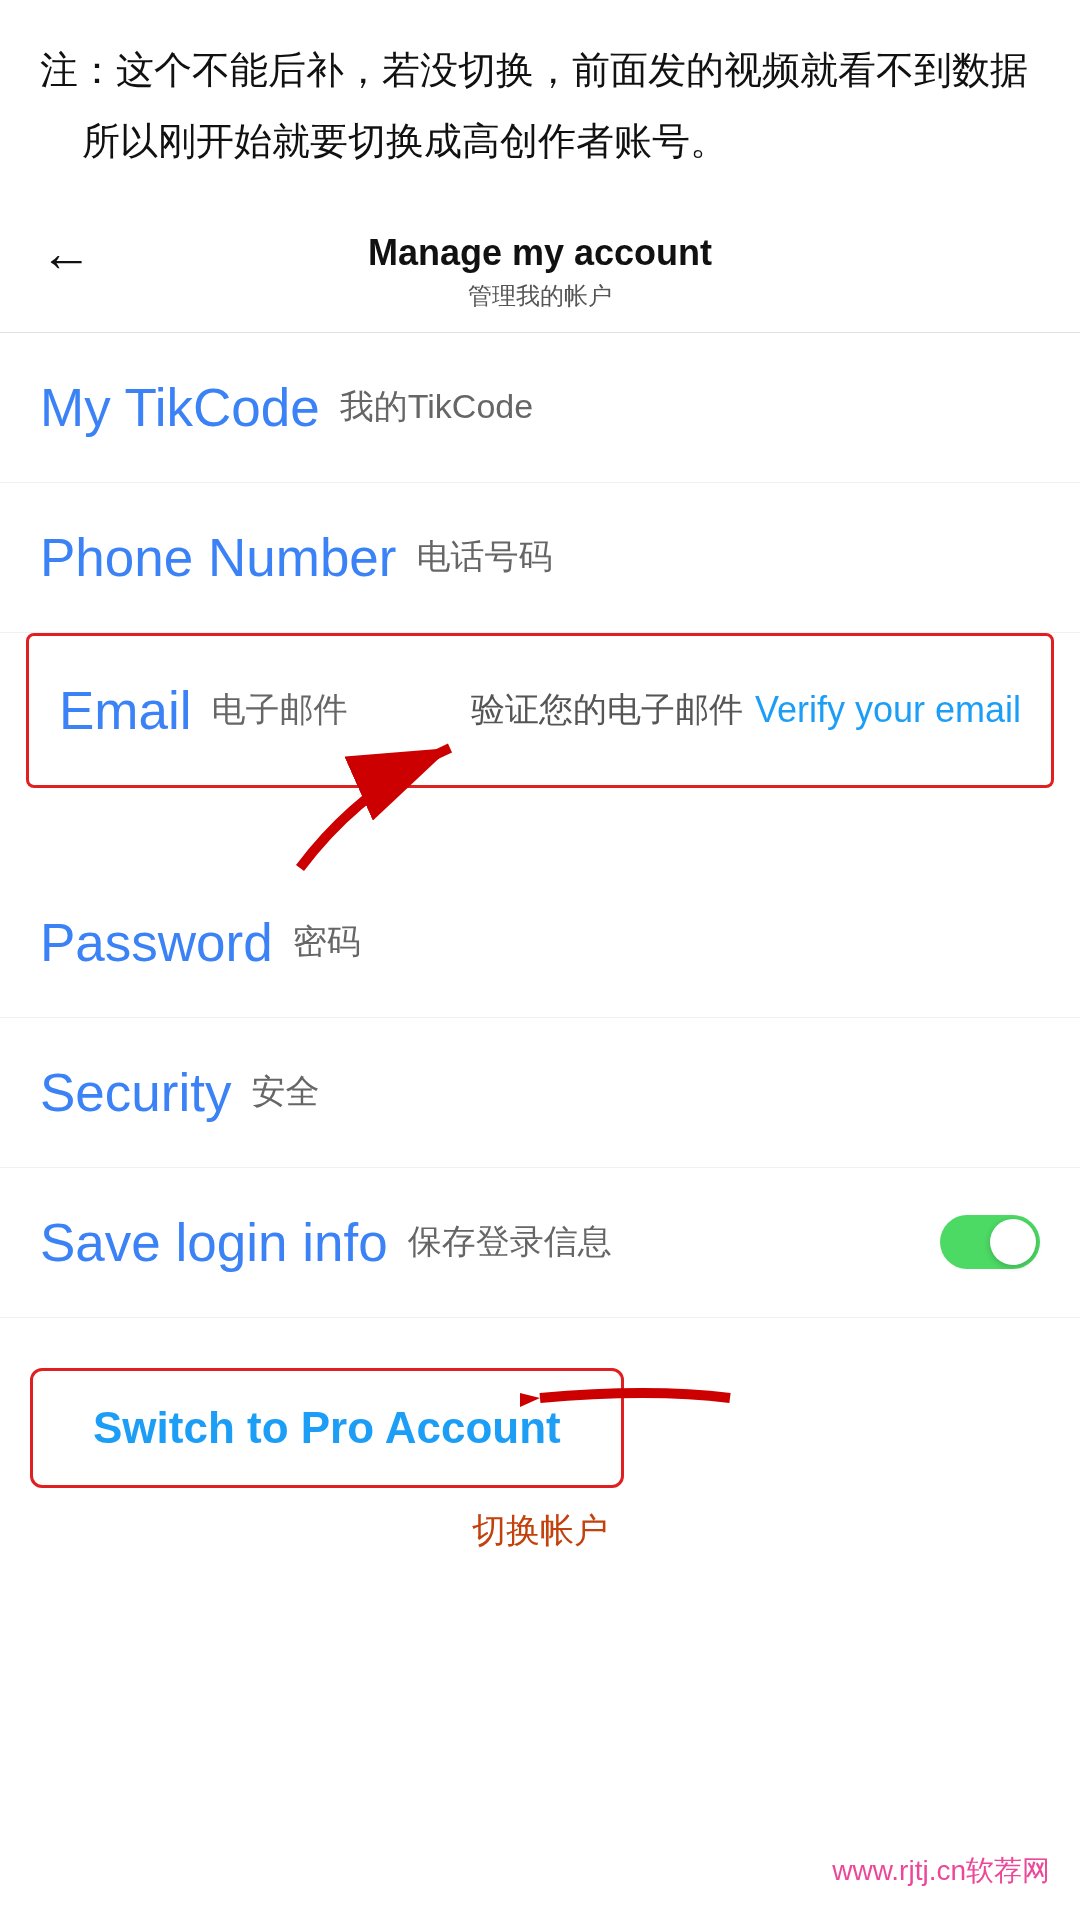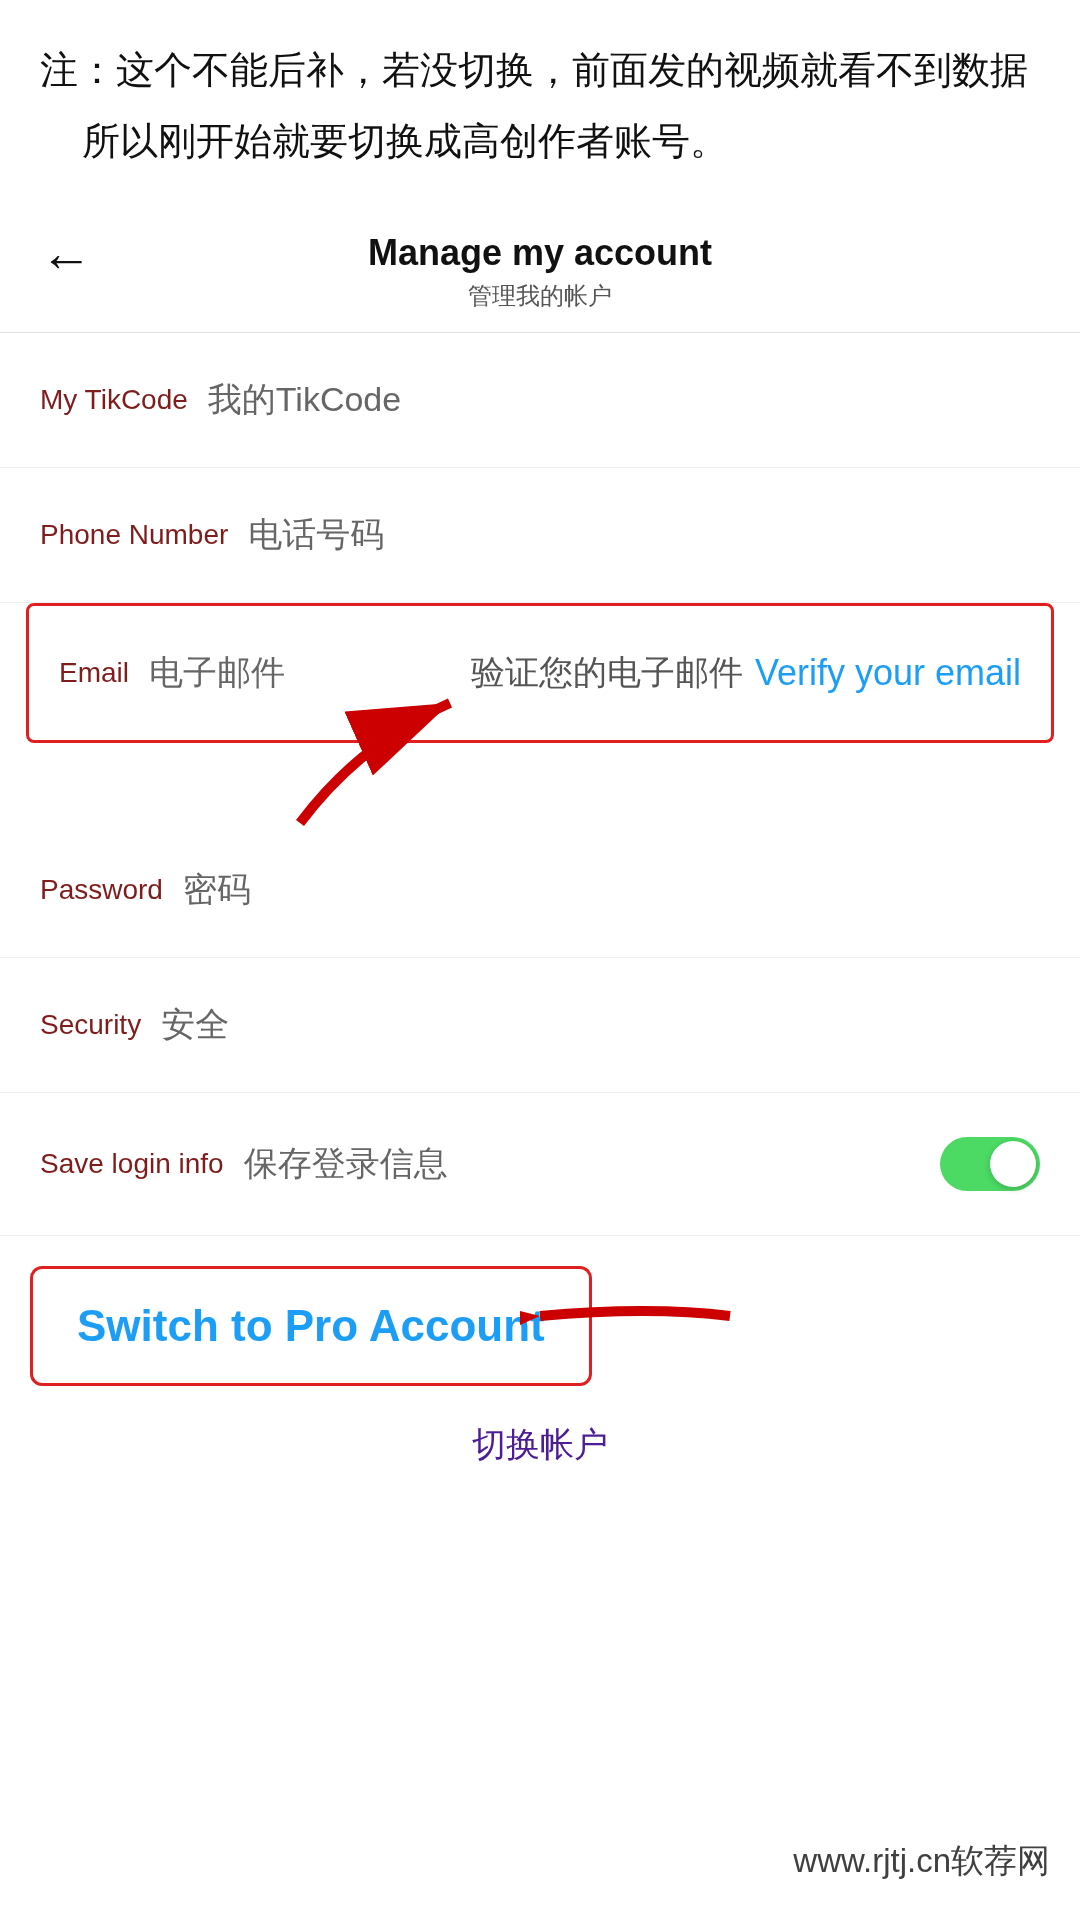--- a/index.html
+++ b/index.html
@@ -62,23 +62,23 @@
       justify-content: space-between;
       padding: 44px 40px;
       border-bottom: 1px solid #f0f0f0;
     }
     .menu-item-left {
       display: flex;
       align-items: center;
       gap: 20px;
     }
     .menu-label-en {
-      font-size: 28px;
+      font-size: 53px;
       font-weight: 500;
-      color: #7f1d1d;
+      color: #3b82f6;
     }
     .menu-label-cn {
       font-size: 34px;
       color: #666;
     }
     .verify-link {
       font-size: 36px;
       color: #1c9ef6;
       font-weight: 500;
     }
@@ -105,23 +105,24 @@
     .toggle-circle {
       width: 46px;
       height: 46px;
       background: #fff;
       border-radius: 50%;
       box-shadow: 0 2px 6px rgba(0,0,0,0.2);
     }
     .pro-account-btn {
       border: 3px solid #e02020;
       border-radius: 12px;
-      padding: 32px 44px;
+      padding: 32px 60px;
       display: inline-block;
       cursor: pointer;
+      margin-top: 20px;
     }
     .pro-account-label {
       font-size: 44px;
       font-weight: 600;
       color: #1c9ef6;
     }
     .pro-account-subtitle {
       text-align: center;
       font-size: 34px;
       color: #666;
@@ -222,15 +223,15 @@
   <svg style="position:absolute; left:490px; top:10px;" width="220" height="80" viewBox="0 0 220 80">
     <defs>
       <marker id="arrowhead2" markerWidth="10" markerHeight="7" refX="0" refY="3.5" orient="auto">
         <polygon points="10 0, 0 3.5, 10 7" fill="#cc0000"></polygon>
       </marker>
     </defs>
     <path d="M 210 40 Q 130 30 20 40" stroke="#cc0000" stroke-width="10" fill="none" marker-end="url(#arrowhead2)"></path>
   </svg>
 </div>
 
-<div class="pro-account-subtitle" style="text-align:center; font-size:34px; color:#4c1d95; margin-top:36px;">切换帐户</div>
-
-<div class="watermark" style="position:fixed; bottom:36px; right:30px; font-size:33px; color:#404040;">www.rjtj.cn软荐网</div>
+<div class="pro-account-subtitle" style="text-align:center; font-size:34px; color:#c2410c; margin-top:20px;">切换帐户</div>
+
+<div class="watermark" style="position:fixed; bottom:30px; right:30px; font-size:28px; color:#ec4899;">www.rjtj.cn软荐网</div>
 
 </body></html>

